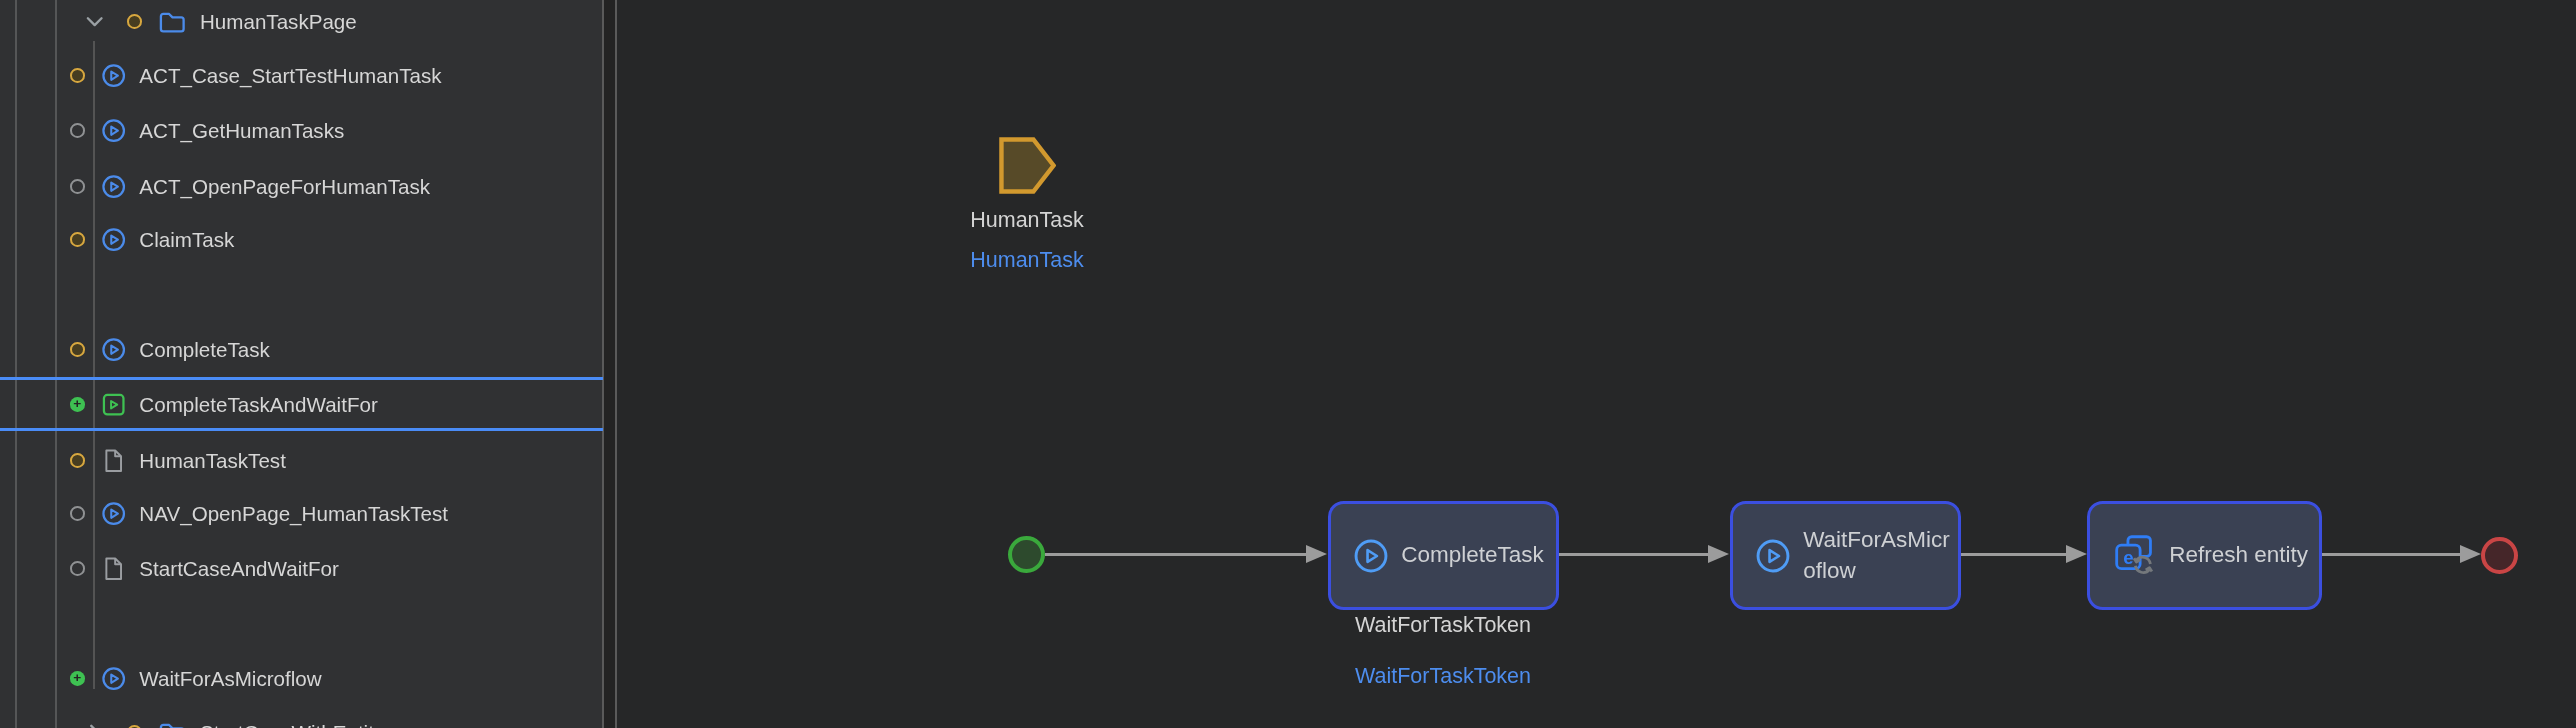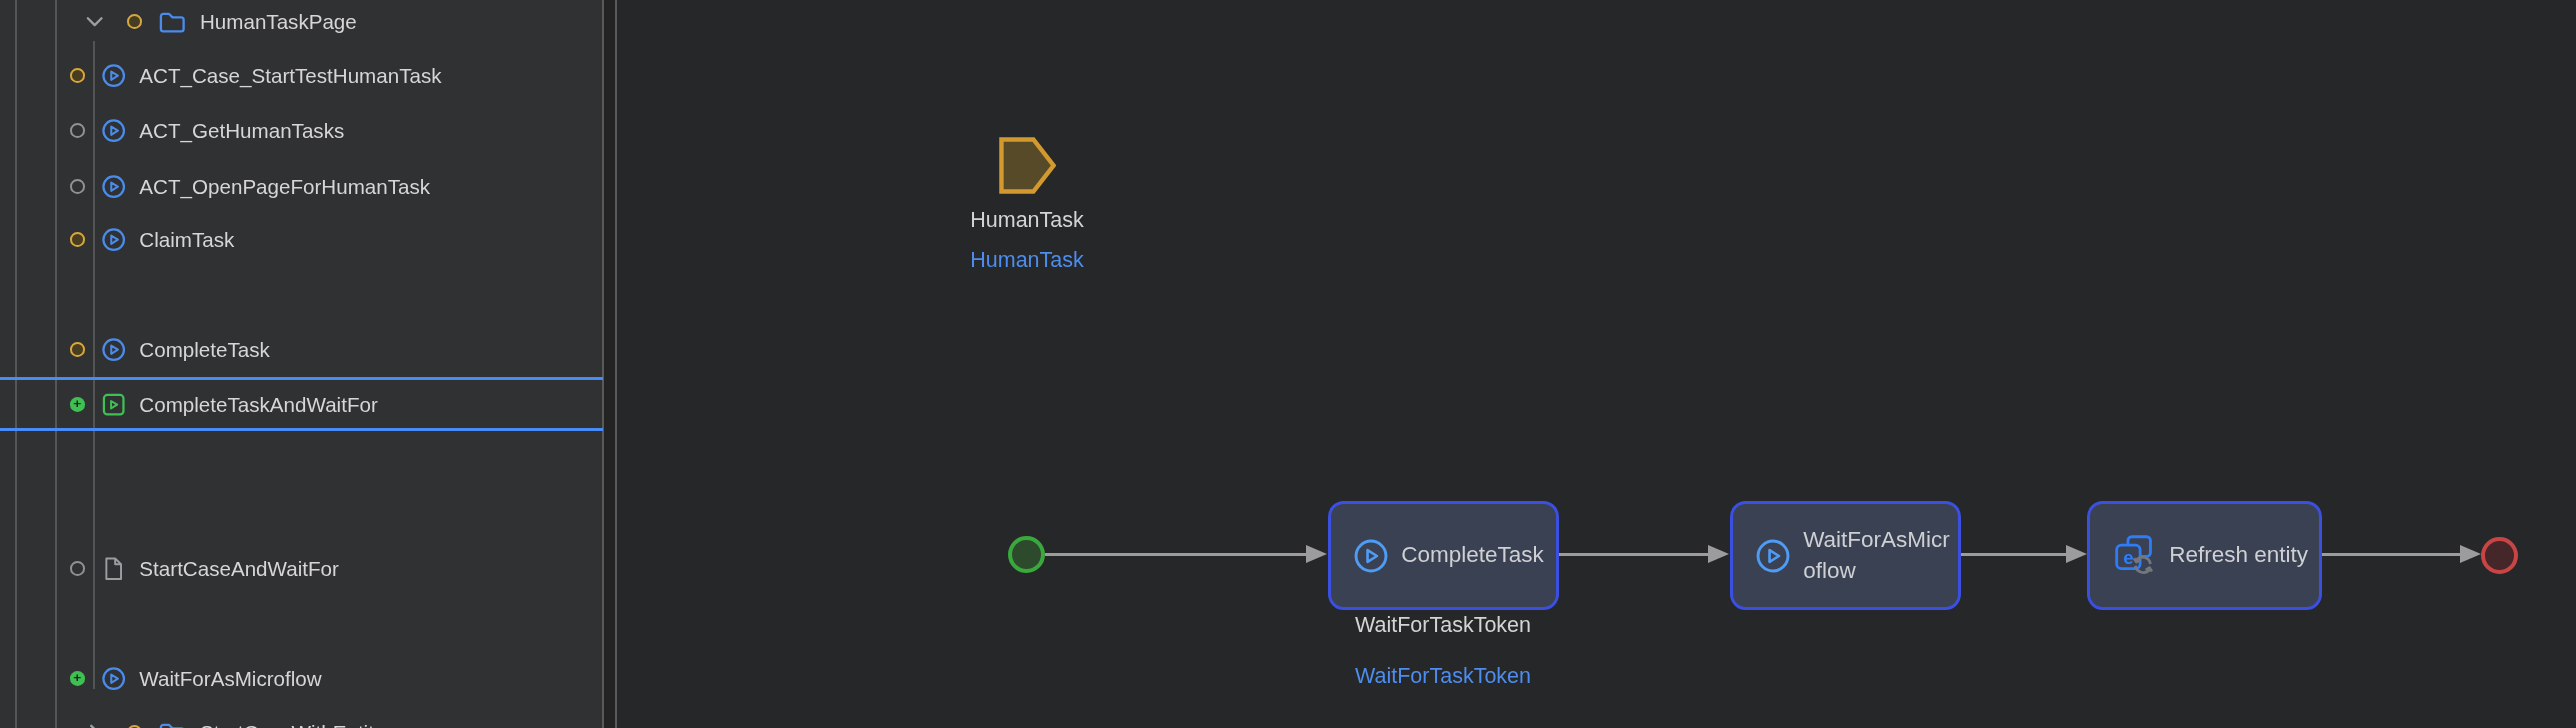--- a/index.html
+++ b/index.html
@@ -169,21 +169,37 @@
 
   <div class="row child" style="top:377px">
     <span class="status green"></span>
     <svg class="type-icon" width="25.4" height="25.4" viewBox="0 0 26 26">
       <rect x="3" y="3" width="20" height="20" rx="3.5" fill="none" stroke="#3ec152" stroke-width="2.3"></rect>
       <path d="M10.3 9.2 L16.6 13 L10.3 16.8 Z" fill="none" stroke="#3ec152" stroke-width="2" stroke-linejoin="round"></path>
     </svg>
     <span class="tree-label">CompleteTaskAndWaitFor</span>
   </div>
 
-
+  <div class="row child" style="top:433px">
+    <span class="status yellow"></span>
+    <svg class="type-icon" width="25.4" height="25.4" viewBox="0 0 26 26">
+      <path d="M5.5 2.5 h9 l6 6 v15 h-15 z" fill="none" stroke="#9a9da1" stroke-width="2" stroke-linejoin="round"></path>
+      <path d="M14.5 2.5 v6 h6" fill="none" stroke="#9a9da1" stroke-width="2" stroke-linejoin="round"></path>
+    </svg>
+    <span class="tree-label">HumanTaskTest</span>
+  </div>
+
+  <div class="row child" style="top:486px">
+    <span class="status none"></span>
+    <svg class="type-icon" width="25.4" height="25.4" viewBox="0 0 26 26">
+      <circle cx="13" cy="13" r="10.5" fill="none" stroke="#4b8bea" stroke-width="2.3"></circle>
+      <path d="M10.5 8.8 L17.3 13 L10.5 17.2 Z" fill="none" stroke="#4b8bea" stroke-width="2.1" stroke-linejoin="round"></path>
+    </svg>
+    <span class="tree-label">NAV_OpenPage_HumanTaskTest</span>
+  </div>
 
   <div class="row child" style="top:541px">
     <span class="status none"></span>
     <svg class="type-icon" width="25.4" height="25.4" viewBox="0 0 26 26">
       <path d="M5.5 2.5 h9 l6 6 v15 h-15 z" fill="none" stroke="#9a9da1" stroke-width="2" stroke-linejoin="round"></path>
       <path d="M14.5 2.5 v6 h6" fill="none" stroke="#9a9da1" stroke-width="2" stroke-linejoin="round"></path>
     </svg>
     <span class="tree-label">StartCaseAndWaitFor</span>
   </div>
 

